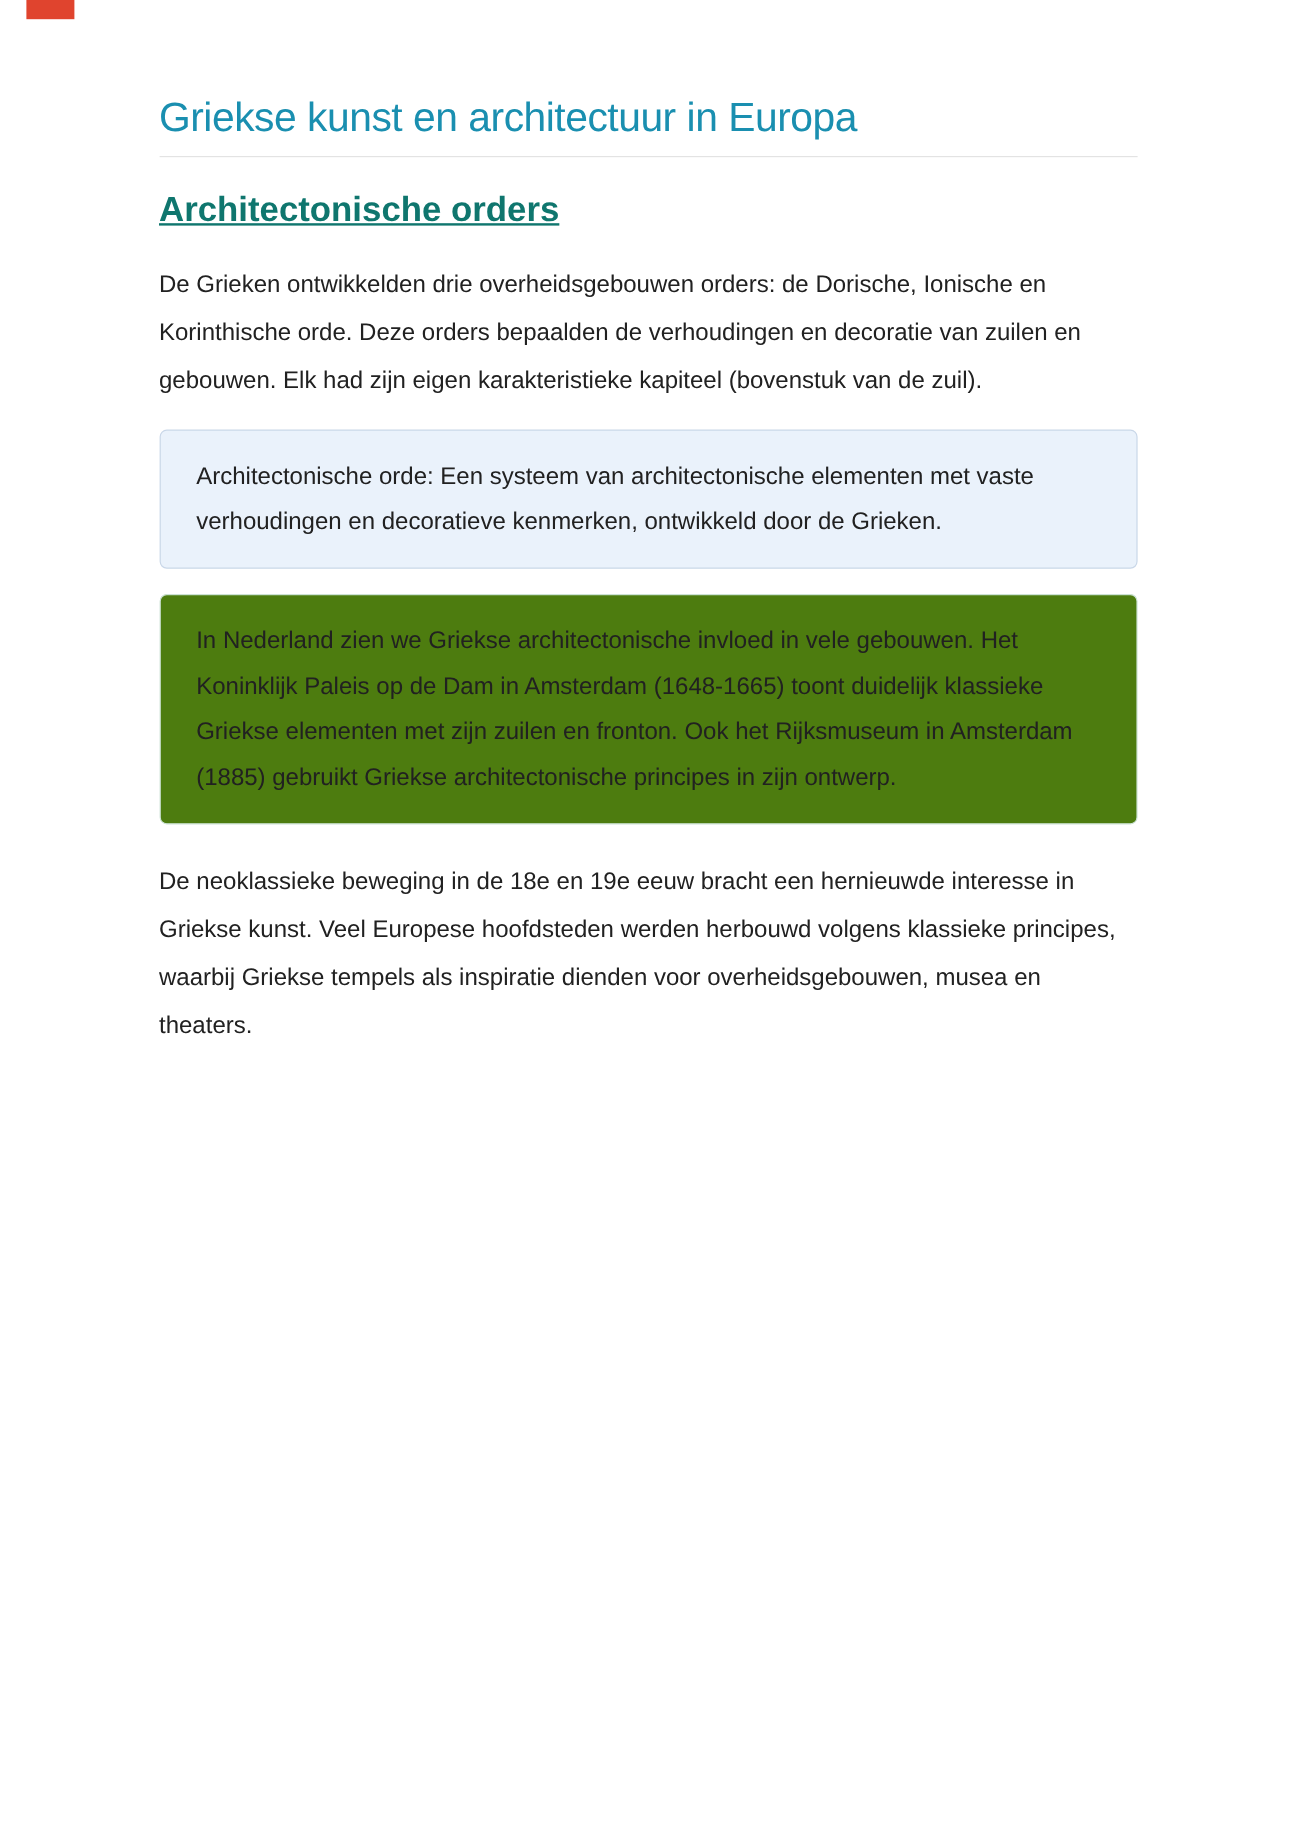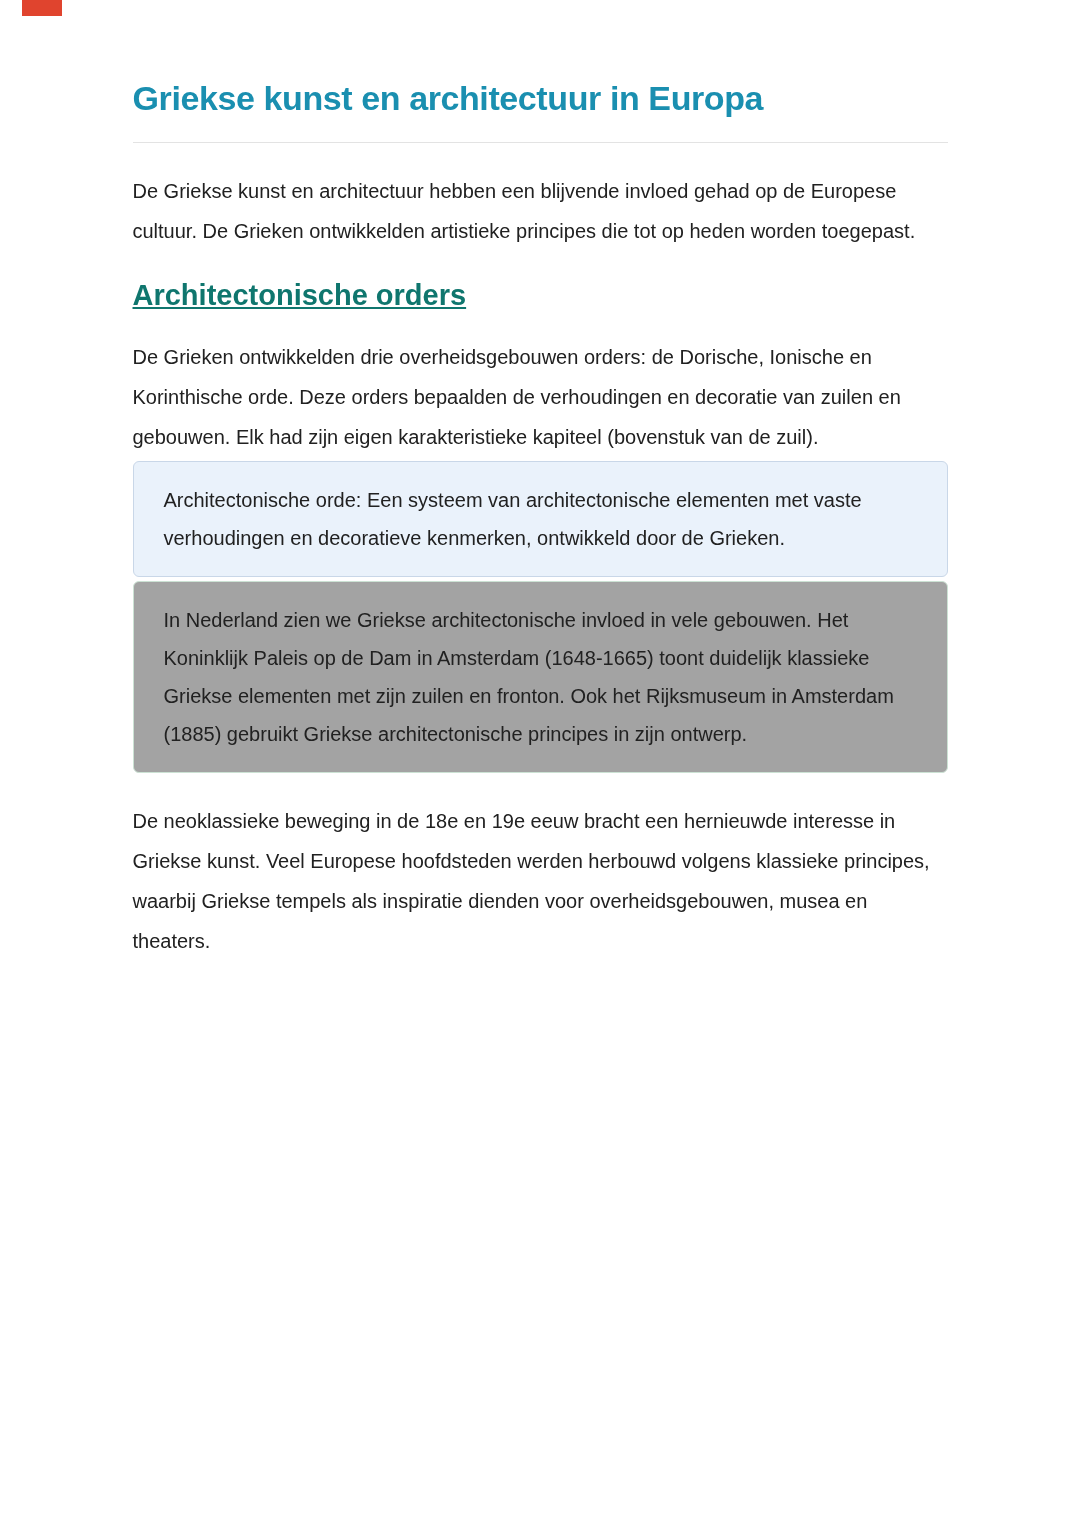--- a/index.html
+++ b/index.html
@@ -25,67 +25,66 @@
   }
   .doc {
     width: 815px;
     margin: 0 auto;
     padding-top: 76px;
   }
   h1.doc-title {
     margin: 0;
     font-size: 34px;
     line-height: 44px;
-    font-weight: bold;
+    font-weight: normal;
     letter-spacing: -0.4px;
     color: #1a8fb0;
-    padding-bottom: 22px;
+    padding-bottom: 10px;
     border-bottom: 1px solid #e3e3e3;
   }
   p.body-text {
     margin: 28px 0 0 0;
     font-size: 20px;
     line-height: 40px;
     color: #212121;
   }
   h2.section-heading {
     margin: 30px 0 0 0;
     font-size: 29px;
     line-height: 28px;
     font-weight: bold;
     color: #0f766e;
     text-decoration: underline;
   }
   .callout {
-    margin: 4px 0 0 0;
+    margin: 21px 0 0 0;
     padding: 19px 30px;
     border-radius: 6px;
     font-size: 20px;
     line-height: 38px;
     color: #212121;
   }
   .callout.definition {
     background: #eaf2fb;
     border: 1px solid #c9d7e8;
   }
   .callout.example {
-    background: #a3a3a3;
+    background: #4d7c0f;
     border: 1px solid #cce2d4;
   }
 </style>
 </head>
 <body>
 
 <div class="action-marker"></div>
 
 <div class="doc">
 
   <h1 class="doc-title">Griekse kunst en architectuur in Europa</h1>
 
-  <p class="body-text">De Griekse kunst en architectuur hebben een blijvende invloed gehad op de Europese cultuur. De Grieken ontwikkelden artistieke principes die tot op heden worden toegepast.</p>
 
   <h2 class="section-heading">Architectonische orders</h2>
 
   <p class="body-text">De Grieken ontwikkelden drie overheidsgebouwen orders: de Dorische, Ionische en Korinthische orde. Deze orders bepaalden de verhoudingen en decoratie van zuilen en gebouwen. Elk had zijn eigen karakteristieke kapiteel (bovenstuk van de zuil).</p>
 
   <div class="callout definition">Architectonische orde: Een systeem van architectonische elementen met vaste verhoudingen en decoratieve kenmerken, ontwikkeld door de Grieken.</div>
 
 
   <div class="callout example">In Nederland zien we Griekse architectonische invloed in vele gebouwen. Het Koninklijk Paleis op de Dam in Amsterdam (1648-1665) toont duidelijk klassieke Griekse elementen met zijn zuilen en fronton. Ook het Rijksmuseum in Amsterdam (1885) gebruikt Griekse architectonische principes in zijn ontwerp.</div>
 

